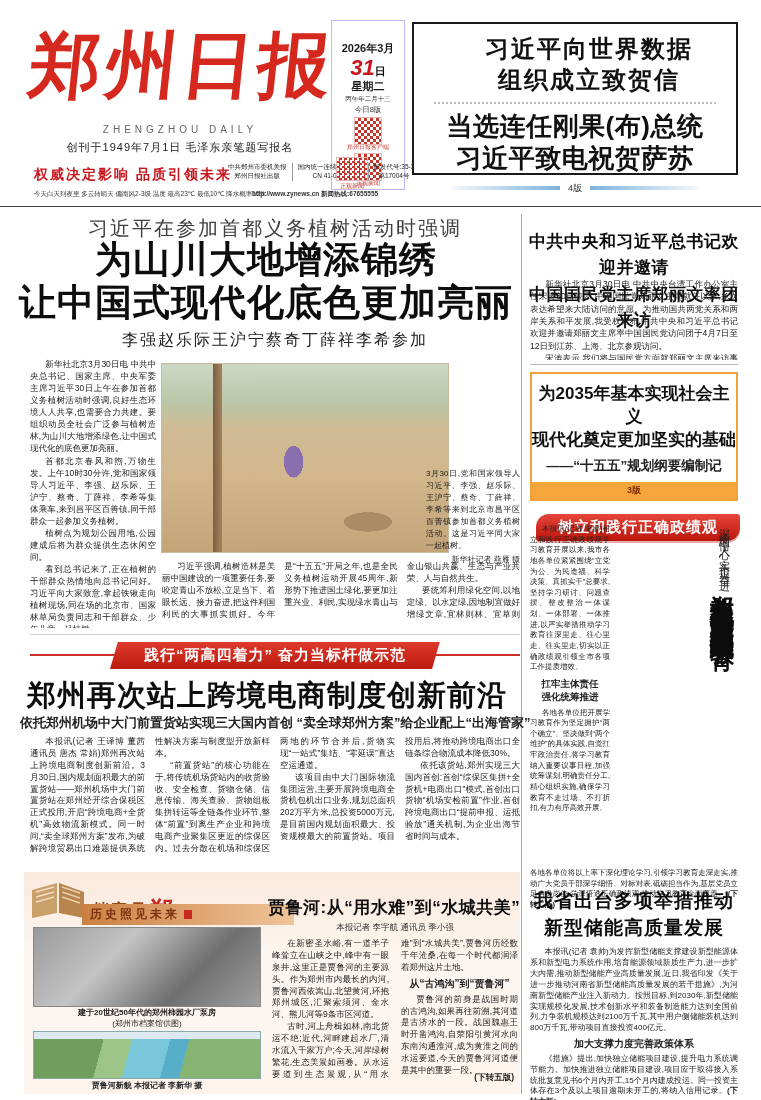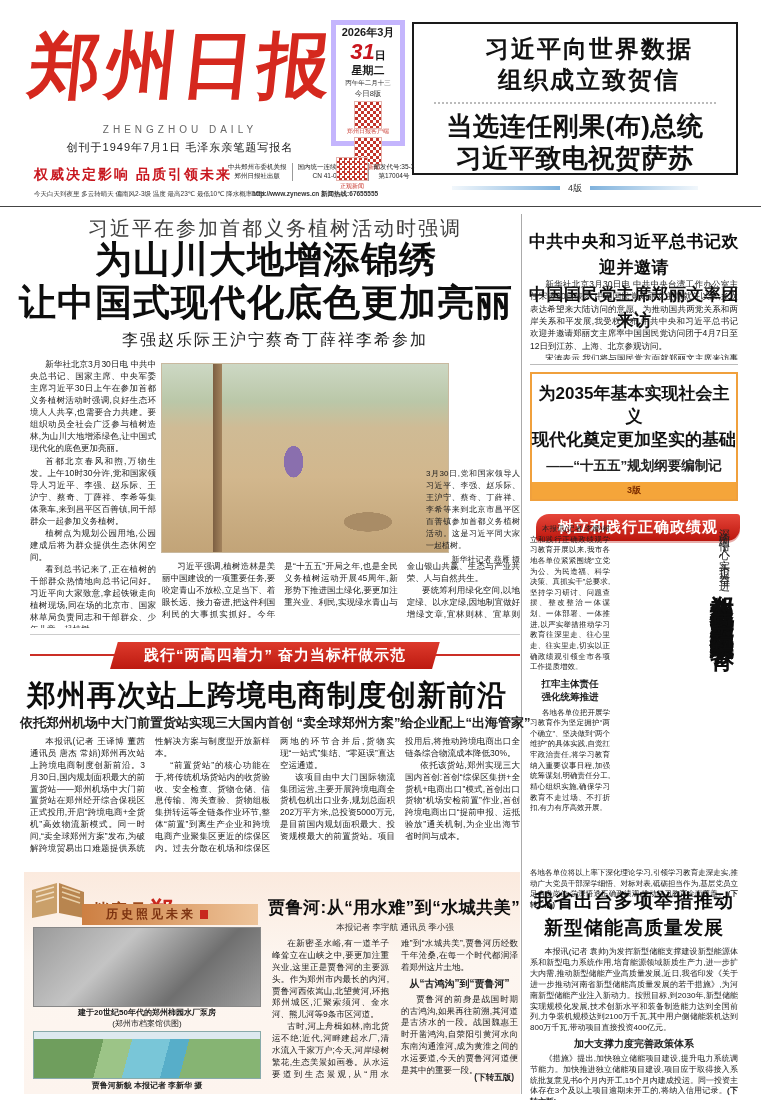--- a/index.html
+++ b/index.html
@@ -7,22 +7,22 @@
         font-family:"Liberation Sans","DejaVu Sans",sans-serif;color:#1a1a1a;}
   
   .mast-title{position:absolute;left:30px;top:18px;width:300px;text-align:center;
     font-family:"DejaVu Serif","Liberation Serif",serif;font-size:72px;line-height:1.3;font-weight:900;
     color:#d5281e;letter-spacing:4px;transform:skewX(-6deg);white-space:nowrap;}
   .mast-en{position:absolute;left:30px;top:124px;width:300px;text-align:center;
     font-size:10px;letter-spacing:4px;color:#666;}
   .mast-found{position:absolute;left:30px;top:140px;width:300px;text-align:center;
     font-size:11px;color:#222;letter-spacing:1px;}
   
-  .datebox{position:absolute;left:331px;top:20px;width:74px;height:126px;border:5px solid #c4b5fd;
-    text-align:center;box-sizing:border-box;padding-top:0;}
+  .datebox{position:absolute;left:331px;top:20px;width:74px;height:170px;border:1px solid #c4b5fd;
+    text-align:center;box-sizing:border-box;padding-top:20px;}
   .db-ym{font-size:11px;font-weight:700;}
   .db-day{font-size:22px;font-weight:900;font-style:italic;color:#c8161e;line-height:1.05;}
   .db-day i{font-style:normal;font-size:11px;color:#111;font-weight:700;}
   .db-week{font-size:11px;font-weight:700;}
   .db-lunar{font-size:6.5px;color:#333;margin-top:1px;}
   .db-pages{font-size:7.5px;color:#333;margin-top:1px;}
   .qr{width:26px;height:26px;margin:3px auto 0;
       background:repeating-conic-gradient(#c4352b 0% 25%,#fff 0% 50%);background-size:6px 6px;
       outline:1px solid #e4b4ae;}
   .qr-label{font-size:6px;color:#c8352b;line-height:1.2;}
@@ -117,23 +117,23 @@
     text-align:justify;color:#222;}
   .jump{font-weight:800;}
   
   .bpanel{position:absolute;left:24px;top:872px;width:496px;height:222px;
     background:linear-gradient(180deg,#fbeade,#fdf6f0 40%,#fdf4ee);}
   .arch-head{position:absolute;left:30px;top:878px;width:234px;height:46px;}
   .arch-book{position:absolute;left:0;top:2px;}
   .arch-title{position:absolute;left:62px;top:16px;font-size:17px;font-weight:900;color:#9c4a1d;
     letter-spacing:2px;font-family:"DejaVu Serif","Liberation Serif",serif;}
   .arch-zheng{font-size:25px;color:#c8281e;vertical-align:-3px;}
-  .arch-banner{position:absolute;left:52px;top:26px;width:176px;
+  .arch-banner{position:absolute;left:52px;top:26px;width:212px;
     background:linear-gradient(90deg,#cd7f42,#eec49a);color:#7c3210;font-weight:800;
-    font-size:12px;letter-spacing:3px;padding:2px 24px;box-sizing:border-box;}
+    font-size:12px;letter-spacing:3px;padding:2px 8px;box-sizing:border-box;}
   .arch-seal{display:inline-block;width:8px;height:9px;background:#c8281e;vertical-align:-1px;margin-left:4px;}
   .ph-bw{position:absolute;left:34px;top:928px;width:226px;height:78px;
     background:linear-gradient(135deg,#9a9a9a,#c4c4c4 35%,#6f6f6f 68%,#9f9f9f);outline:1px solid #888;}
   .cap-bw{position:absolute;left:34px;top:1008px;width:226px;text-align:center;font-size:8px;
     font-weight:700;line-height:1.35;color:#222;}
   .cap-bw .src{font-weight:400;}
   .ph-river{position:absolute;left:34px;top:1032px;width:226px;height:46px;
     background:
       linear-gradient(180deg,#dde9ef 0 16%,rgba(0,0,0,0) 16%),
       linear-gradient(105deg,#6f9e5d 0 30%,#9cc487 30% 42%,#79c6d8 42% 58%,#57aec9 58% 66%,#86b473 66% 100%);
@@ -320,21 +320,21 @@
   <div class="cap-bw">
     <div>建于20世纪50年代的郑州柿园水厂泵房</div>
     <div class="src">(郑州市档案馆供图)</div>
   </div>
   <div class="ph-river"></div>
   <div class="cap-river">贾鲁河新貌    本报记者 李新华 摄</div>
 
   <div class="jl-head">贾鲁河:从“用水难”到“水城共美”</div>
   <div class="jl-byline">本报记者 李宇航 通讯员 季小强</div>
   <div class="jl-body">
-    <p>在新密圣水峪,有一道羊子峰耸立在山峡之中,要更加注重兴业,这里正是贾鲁河的主要源头。作为郑州市内最长的内河,贾鲁河西依嵩山,北望黄河,环抱郑州城区,汇聚索须河、金水河、熊儿河等9条市区河道。</p>
+    <p>在新密圣水峪,有一道羊子峰耸立在山峡之中,峰中有一眼泉井,这里正是贾鲁河的主要源头。作为郑州市内最长的内河,贾鲁河西依嵩山,北望黄河,环抱郑州城区,汇聚索须河、金水河、熊儿河等9条市区河道。</p>
     <p>古时,河上舟楫如林,南北货运不绝;近代,河畔建起水厂,清水流入千家万户;今天,河岸绿树繁花,生态美景如画卷。从水运要道到生态景观,从“用水难”到“水城共美”,贾鲁河历经数千年沧桑,在每一个时代都润泽着郑州这片土地。</p>
     <div class="jl-sub">从“古鸿沟”到“贾鲁河”</div>
     <p>贾鲁河的前身是战国时期的古鸿沟,如果再往前溯,其河道是古济水的一段。战国魏惠王时开凿鸿沟,自荥阳引黄河水向东南沟通淮河,成为黄淮之间的水运要道,今天的贾鲁河河道便是其中的重要一段。</p>
 
     <span class="jl-jump jump">(下转五版)</span>
   </div>
 
   <div class="st">
     <div class="st-head">
       <div>我省出台多项举措推动</div>

